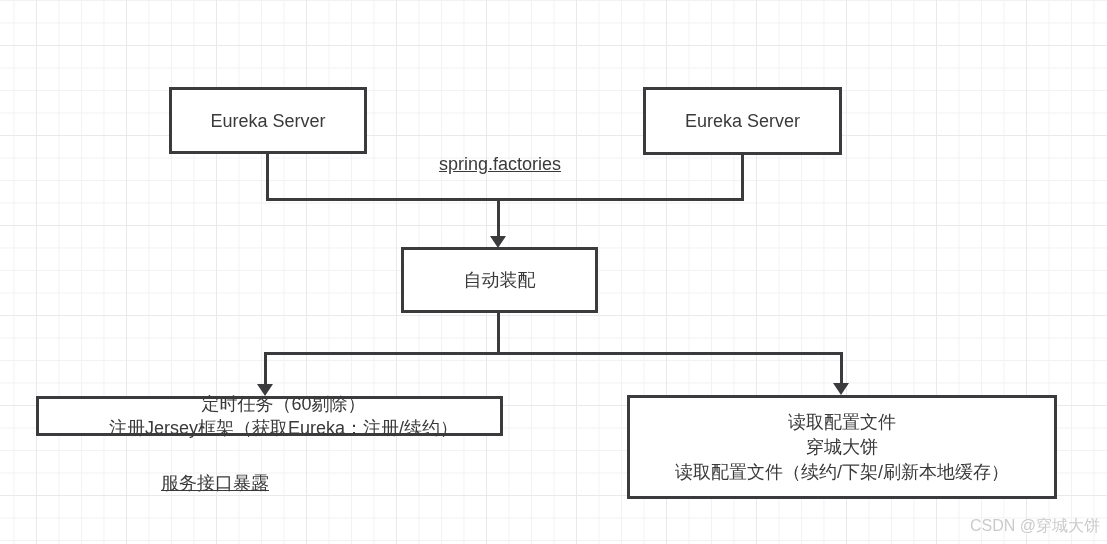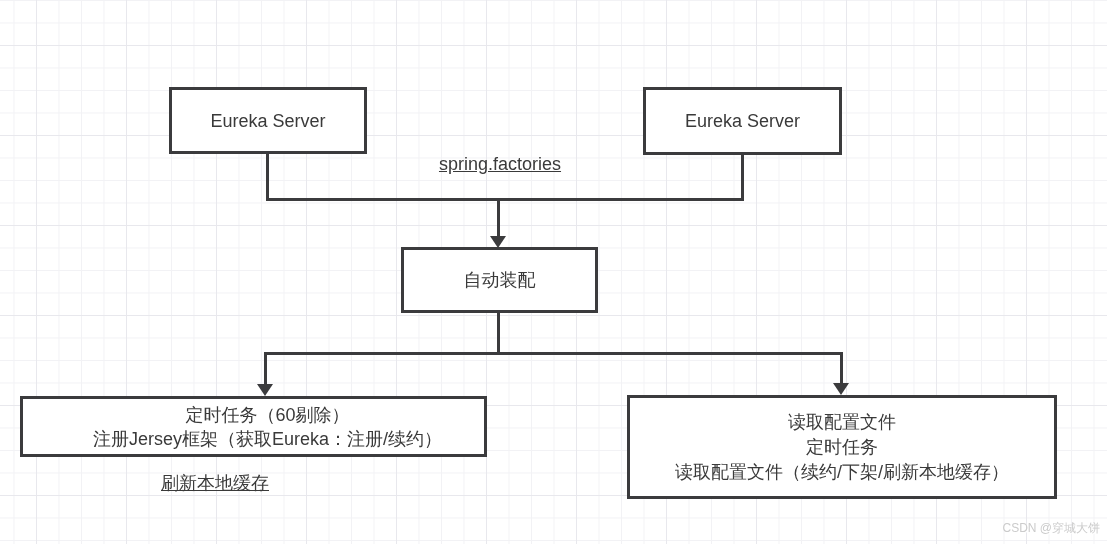--- a/index.html
+++ b/index.html
@@ -34,21 +34,21 @@
     flex-direction:column;
     align-items:center;
     justify-content:center;
     text-align:right;
     font-size:18px;
   }
   .box .bline{display:block;line-height:24px;white-space:nowrap;}
   .node-server{left:169px;top:87px;width:198px;height:67px;}
   .node-client{left:643px;top:87px;width:199px;height:68px;}
   .node-auto{left:401px;top:247px;width:197px;height:66px;}
-  .node-server-tasks{left:20px;top:396px;width:467px;height:61px;padding-left:28px;}
+  .node-server-tasks{left:36px;top:396px;width:467px;height:40px;padding-left:28px;}
   .node-client-tasks{left:627px;top:395px;width:430px;height:104px;}
   .node-client-tasks .bline{line-height:25px;}
   .line{position:absolute;background:var(--line);}
   .v-server-drop{left:266px;top:152px;width:3px;height:48px;}
   .v-client-drop{left:741px;top:153px;width:3px;height:47px;}
   .h-top-bus{left:266px;top:198px;width:478px;height:3px;}
   .v-mid-upper{left:497px;top:200px;width:3px;height:36px;}
   .v-mid-lower{left:497px;top:311px;width:3px;height:44px;}
   .h-bottom-bus{left:264px;top:352px;width:579px;height:3px;}
   .v-left-drop{left:264px;top:352px;width:3px;height:32px;}
@@ -63,21 +63,21 @@
   .arrow-left{left:257px;top:384px;}
   .arrow-right{left:833px;top:383px;}
   .free-label{
     position:absolute;color:var(--text);font-size:18px;
     text-align:center;white-space:nowrap;text-decoration:underline;
   }
   .lbl-spring{left:420px;top:154px;width:160px;}
   .lbl-expose{left:105px;top:471px;width:220px;}
   .watermark{
     position:absolute;right:7px;bottom:7px;
-    font-size:12px;color:var(--watermark);
+    font-size:16px;color:var(--watermark);
     text-shadow:1px 1px 0 #ffffff;
     white-space:nowrap;
   }
 </style>
 </head>
 <body>
 
 <div class="canvas">
 
   <div class="box node-server">
@@ -104,23 +104,23 @@
   <div class="line v-left-drop"></div>
   <div class="arrowhead arrow-left"></div>
   <div class="line v-right-drop"></div>
   <div class="arrowhead arrow-right"></div>
 
   <div class="box node-server-tasks">
     <span class="bline">定时任务（60剔除）</span>
     <span class="bline">注册Jersey框架（获取Eureka：注册/续约）</span>
   </div>
 
-  <div class="free-label lbl-expose">刷新本地缓存</div>
+  <div class="free-label lbl-expose">服务接口暴露</div>
 
   <div class="box node-client-tasks">
     <span class="bline">读取配置文件</span>
-    <span class="bline">定时任务</span>
+    <span class="bline">穿城大饼</span>
     <span class="bline">读取配置文件（续约/下架/刷新本地缓存）</span>
   </div>
 
   <div class="watermark">CSDN @穿城大饼</div>
 
 </div>
 
 </body></html>

